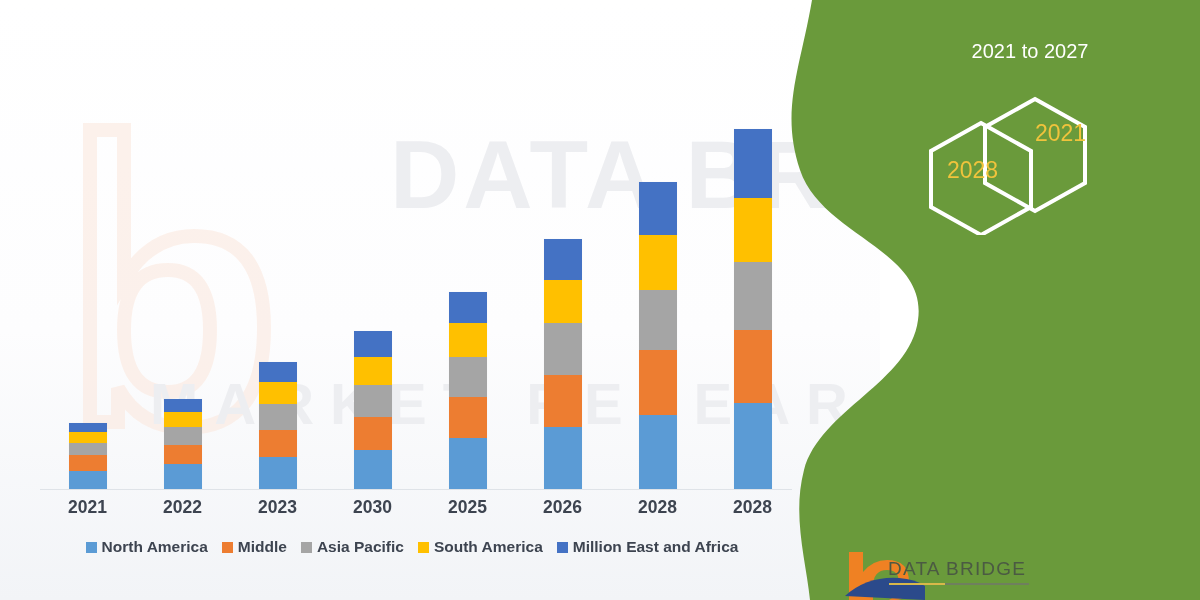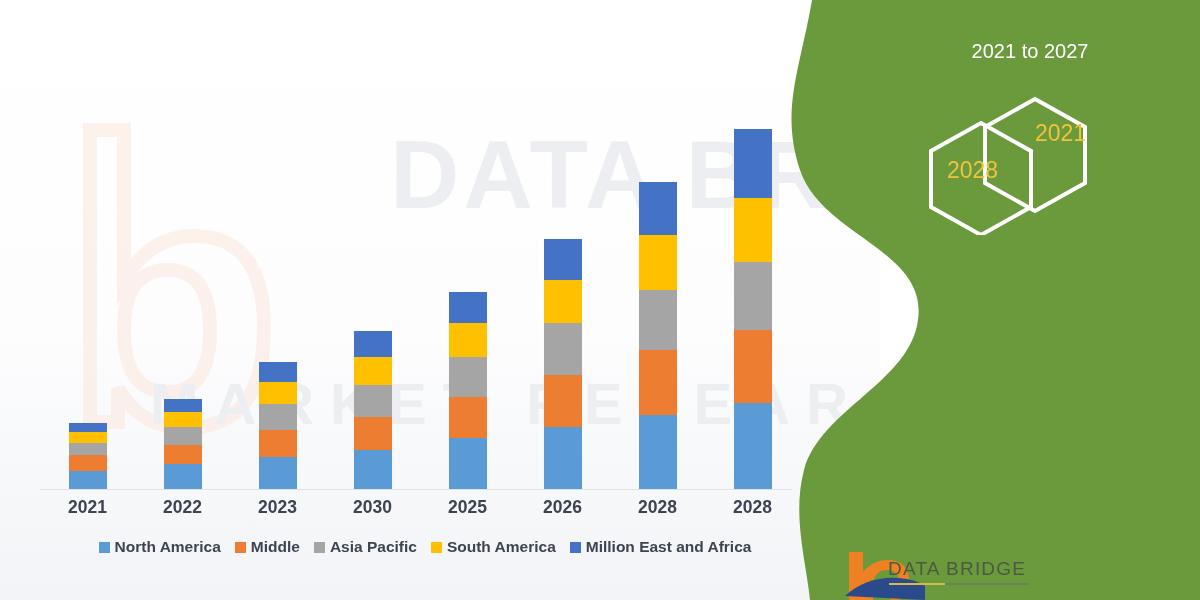--- a/index.html
+++ b/index.html
@@ -34,21 +34,21 @@
   .bar-col{width:90px;display:flex;flex-direction:column;align-items:center;justify-content:flex-end;height:100%;}
   .bar{width:38px;display:flex;flex-direction:column-reverse;box-shadow:0 0 0 .5px rgba(0,0,0,.02);}
   .seg{width:100%;}
 
   
   .xaxis{position:absolute;left:40px;top:497px;width:760px;display:flex;
          justify-content:space-around;}
   .xlab{width:90px;text-align:center;color:#3d4450;font-size:17.5px;font-weight:600;}
 
   
-  .legend{position:absolute;left:40px;top:538px;width:770px;display:flex;
+  .legend{position:absolute;left:27px;top:538px;width:770px;display:flex;
           align-items:center;justify-content:center;gap:14px;}
   .leg-item{display:flex;align-items:center;gap:5px;}
   .swatch{width:11px;height:11px;display:inline-block;}
   .leg-label{color:#3d4450;font-size:15.5px;font-weight:600;white-space:nowrap;}
 
   
   .green-panel{position:absolute;left:760px;top:0;width:440px;height:600px;}
   .green-panel svg{display:block;}
   .green-head{position:absolute;left:880px;top:6px;width:300px;text-align:center;
     color:#ffffff;font-size:20px;line-height:30px;font-weight:400;}

